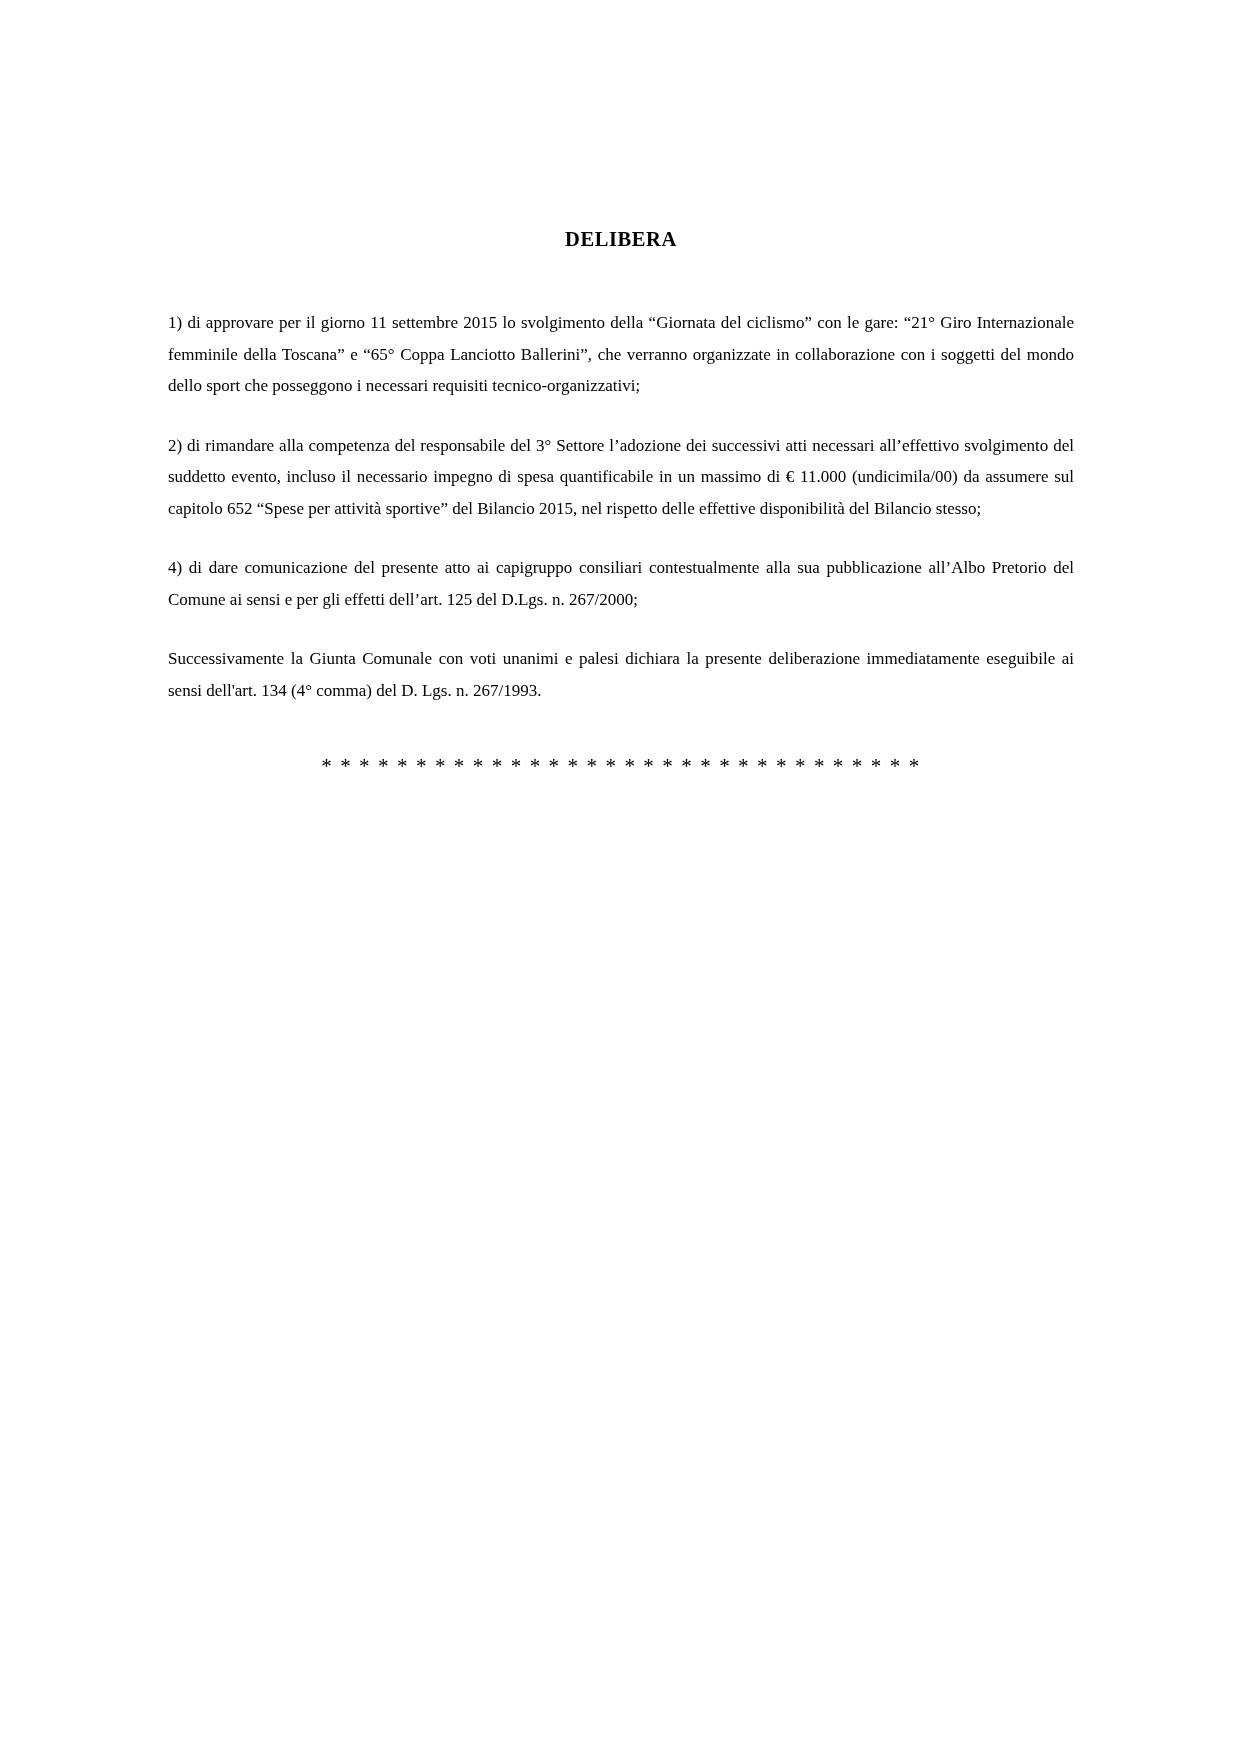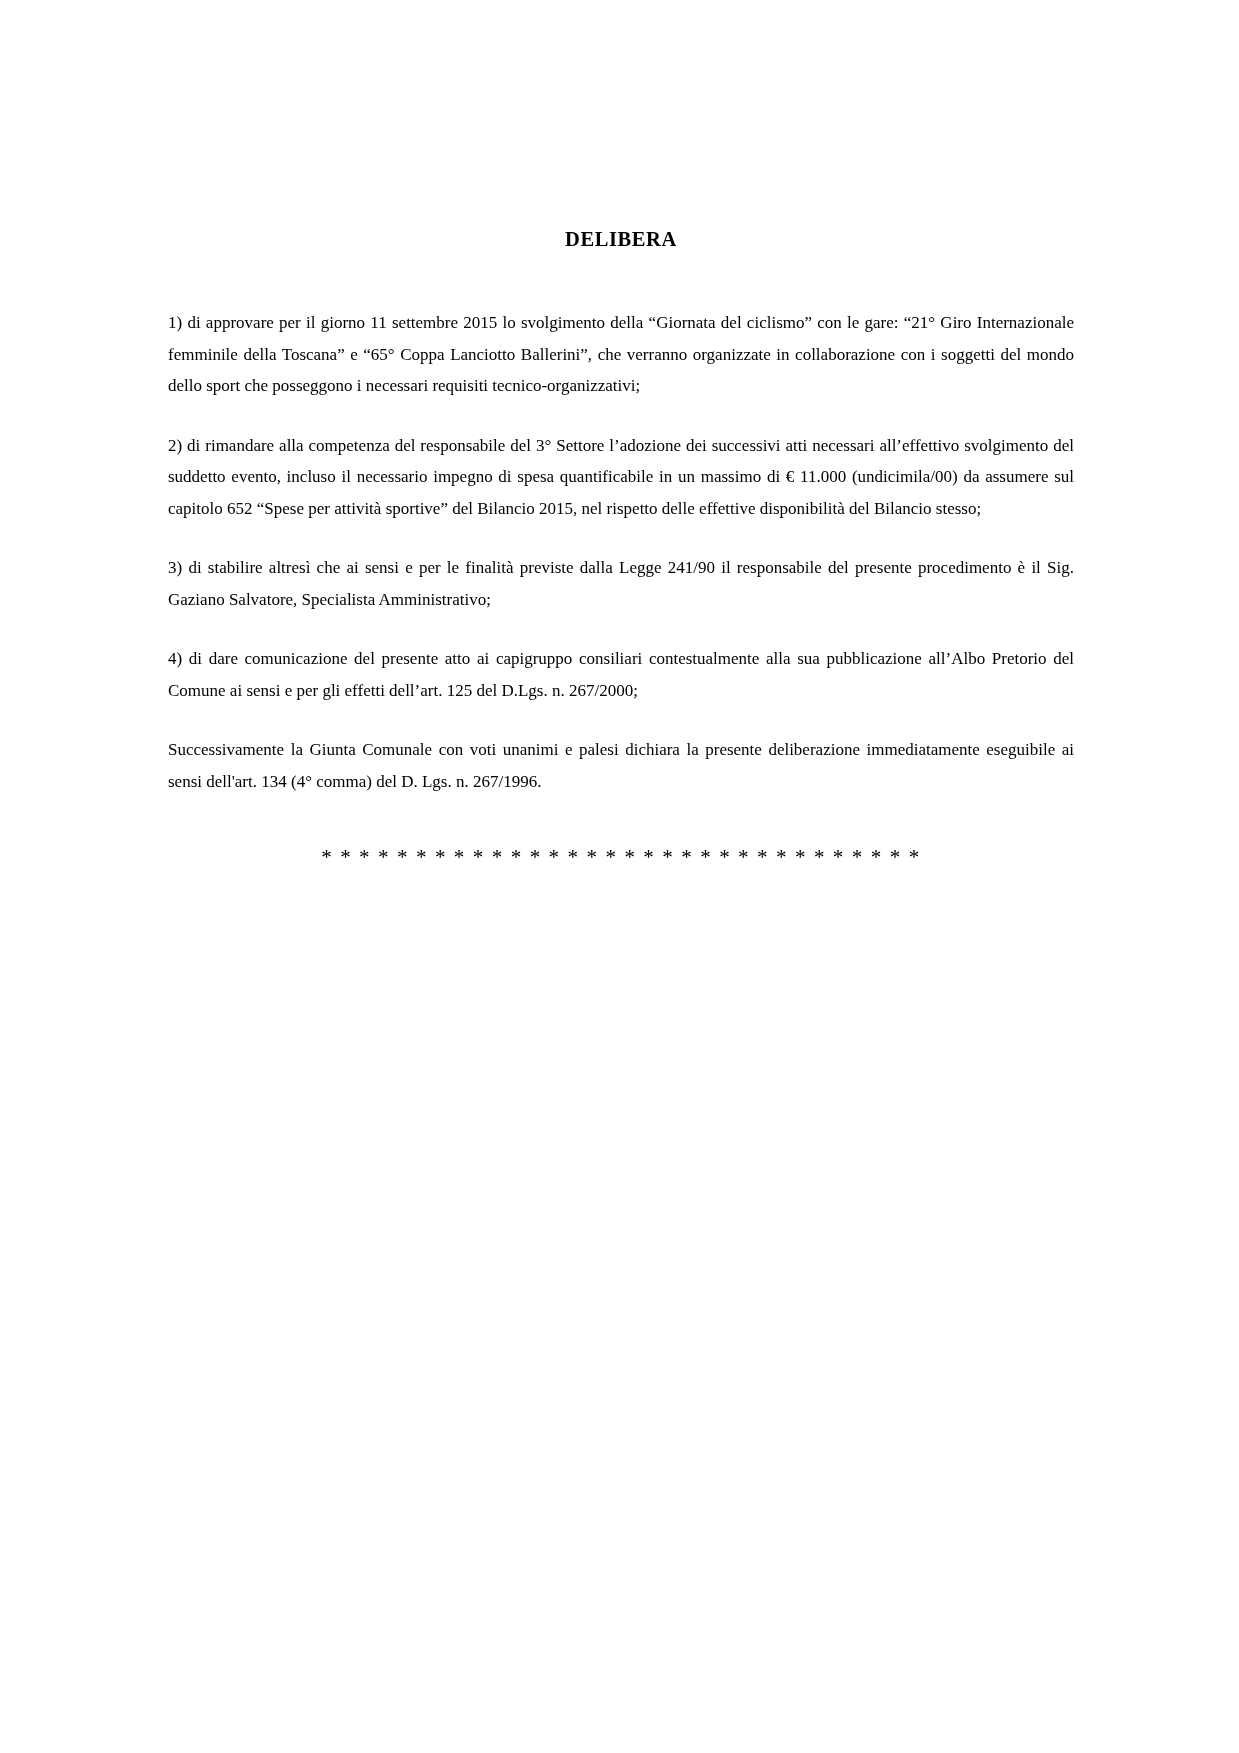--- a/index.html
+++ b/index.html
@@ -59,22 +59,21 @@
 
 <div class="page">
   <div class="content">
 
     <h1 class="doc-title">DELIBERA</h1>
 
     <p class="para">1) di approvare per il giorno 11 settembre 2015 lo svolgimento della “Giornata del ciclismo” con le gare: “21° Giro Internazionale femminile della Toscana” e “65° Coppa Lanciotto Ballerini”, che verranno organizzate in collaborazione con i soggetti del mondo dello sport che posseggono i necessari requisiti tecnico-organizzativi;</p>
 
     <p class="para">2) di rimandare alla competenza del  responsabile del 3° Settore l’adozione dei successivi atti  necessari all’effettivo svolgimento del suddetto evento, incluso il necessario impegno di spesa quantificabile in un massimo di € 11.000 (undicimila/00) da assumere sul capitolo 652  “Spese per attività sportive” del Bilancio 2015,  nel rispetto delle effettive disponibilità del Bilancio stesso;</p>
 
-    <p class="para">3)  di stabilire altresì che ai sensi e per le finalità previste dalla Legge 241/90 il responsabile del presente procedimento è il Sig. Gaziano Salvatore, Specialista Amministrativo;</p>
 
     <p class="para">4) di dare comunicazione del presente atto ai capigruppo consiliari contestualmente alla sua pubblicazione all’Albo Pretorio del Comune ai sensi e per gli effetti dell’art. 125 del D.Lgs. n. 267/2000;</p>
 
-    <p class="para">Successivamente la Giunta Comunale con voti unanimi e palesi dichiara la presente deliberazione immediatamente eseguibile ai sensi dell'art. 134 (4° comma) del D. Lgs. n. 267/1996.</p>
+    <p class="para">Successivamente la Giunta Comunale con voti unanimi e palesi dichiara la presente deliberazione immediatamente eseguibile ai sensi dell'art. 134 (4° comma) del D. Lgs. n. 267/1993.</p>
 
     <div class="stars">* * * * * * * * * * * * * * * * * * * * * * * * * * * * * * * *</div>
 
   </div>
 </div>
 
 </body></html>

